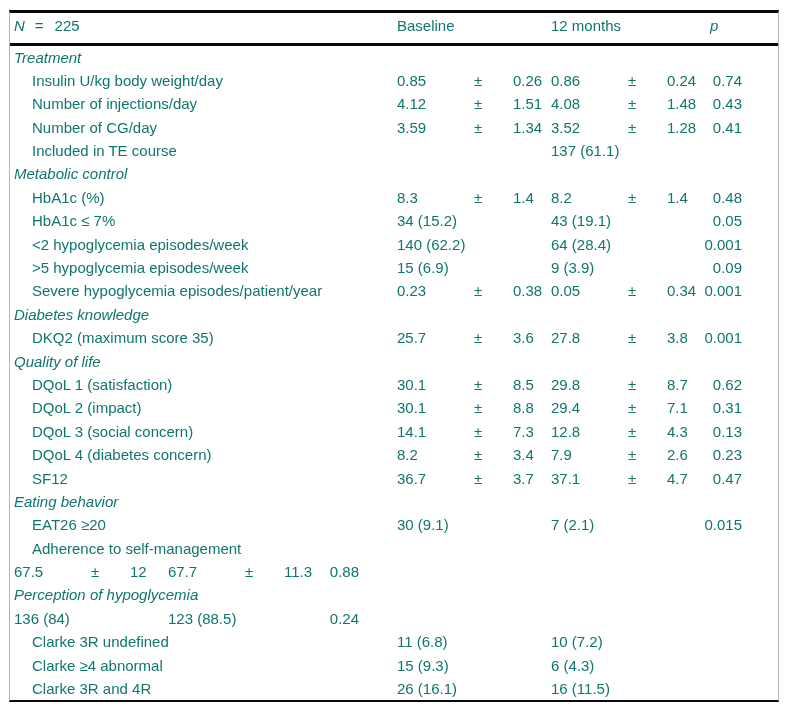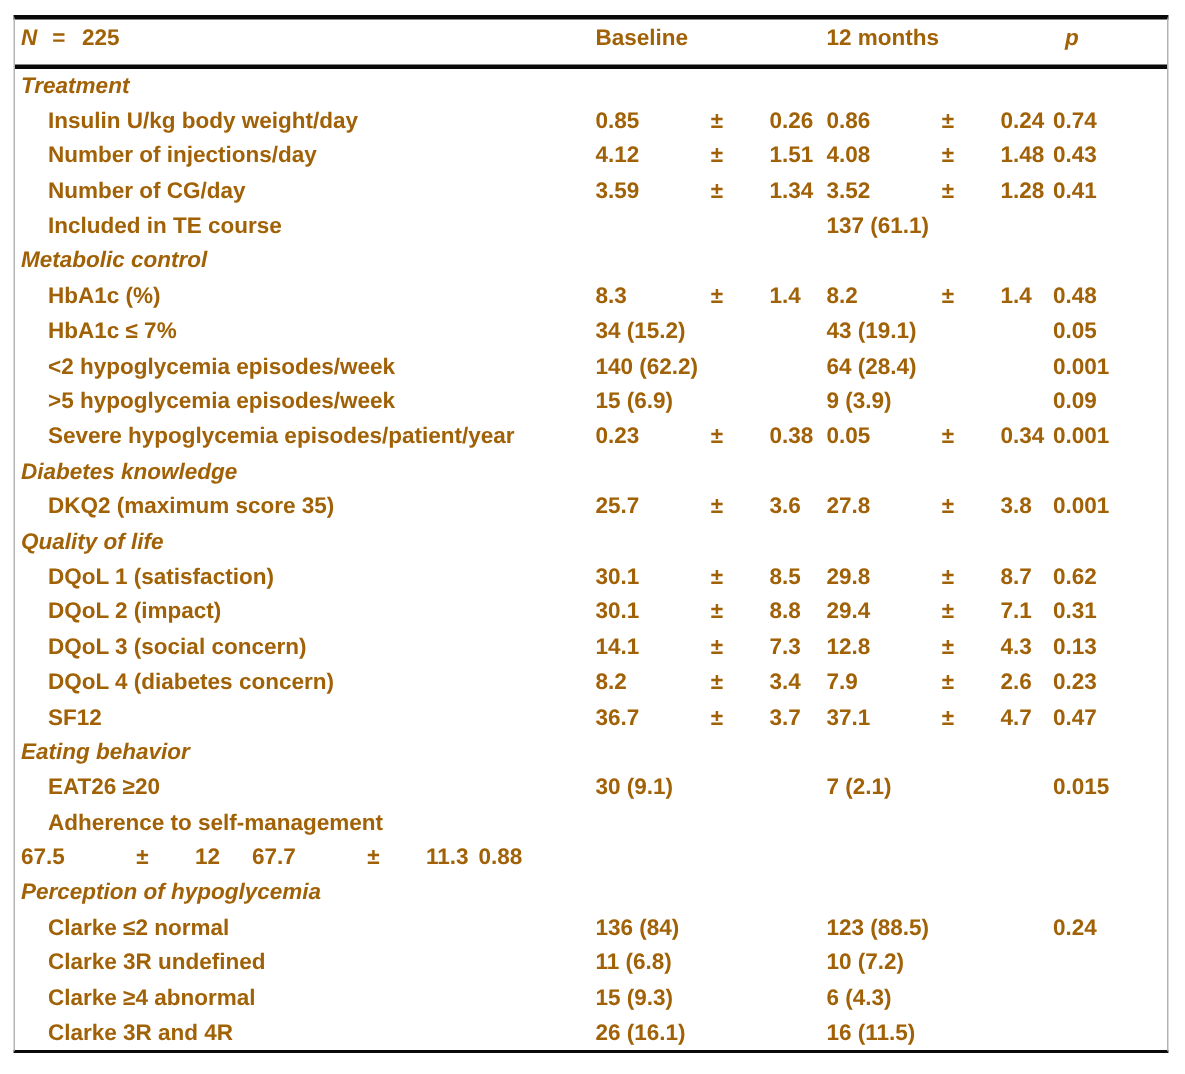--- a/index.html
+++ b/index.html
@@ -1,19 +1,19 @@
 <!DOCTYPE html>
 <html><head>
 <meta charset="utf-8">
 <style>
   html,body{margin:0;padding:0;}
   *{box-sizing:border-box;}
   .page{
     width:790px;height:716px;background:#ffffff;position:relative;
-    font-family:"Liberation Sans",sans-serif;font-size:15px;color:#a16207;font-weight:bold;
+    font-family:"Liberation Sans",sans-serif;font-size:15px;color:#0f766e;
   }
   .table-frame{
     position:absolute;left:9px;top:10px;width:770px;
     border-top:3px solid #0a0a0a;
     border-bottom:2px solid #0a0a0a;
     border-left:1px solid #b4b4b4;
     border-right:1px solid #b4b4b4;
     background:#ffffff;
   }
   .thead{
@@ -31,21 +31,21 @@
   .trow{display:flex;height:23.4px;line-height:23.4px;padding-left:4px;white-space:nowrap;}
   .cl{width:383px;overflow:visible;}
   .cl.ind{padding-left:18px;}
   .cl.sec{font-style:italic;}
   .cv{width:154px;display:flex;gap:18px;}
   .cv.m{width:151px;}
   .mn{display:inline-block;width:46px;}
   .pm{display:inline-block;width:34px;text-align:center;}
   .sd{display:inline-block;}
   .txt{display:inline-block;}
-  .cp{width:40px;}
+  .cp{width:40px;text-align:right;}
 </style>
 </head>
 <body>
 
 <div class="page">
   <div class="table-frame">
 
     <div class="thead">
       <div class="hc1">
         <span class="n-ital">N</span><span class="eq">=</span><span class="nval">225</span>
@@ -314,21 +314,20 @@
             <span class="sd">11.3</span>
           </div>
         <div class="cp">0.88</div>
       </div>
 
       <div class="trow">
         <div class="cl sec">Perception of hypoglycemia</div>
       </div>
 
       <div class="trow">
-        <div class="cl ind">Clarke ≤2 normal</div>
         <div class="cv b">
             <span class="txt">136 (84)</span>
           </div>
         <div class="cv m">
             <span class="txt">123 (88.5)</span>
           </div>
         <div class="cp">0.24</div>
       </div>
 
       <div class="trow">

